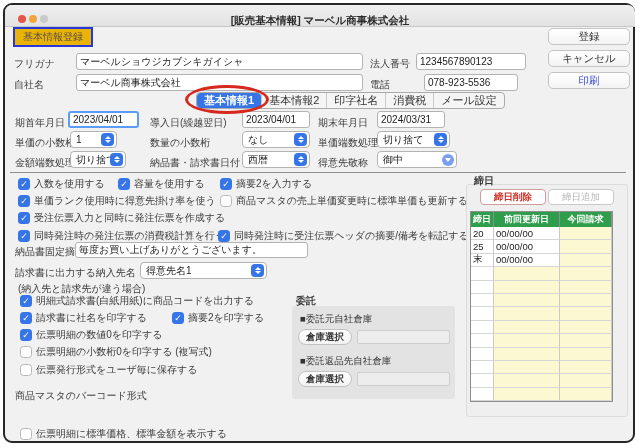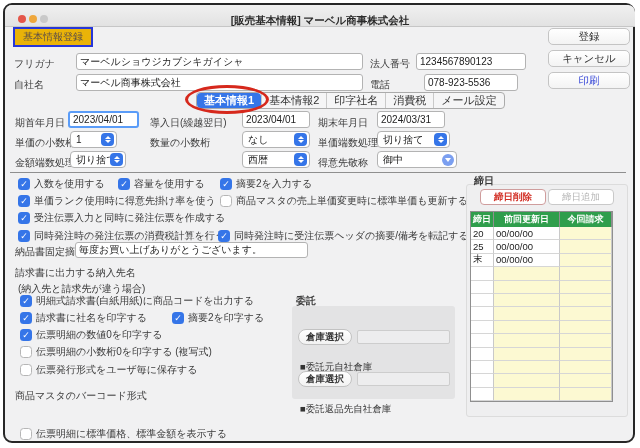--- a/index.html
+++ b/index.html
@@ -46,21 +46,21 @@
   .rounddown i{width:0;height:0;border-left:3px solid transparent;border-right:3px solid transparent;
                border-top:4px solid #fff;}
   .divider{position:absolute;height:1px;background:#8f8f8f;}
   .cbrow{position:absolute;display:flex;align-items:center;gap:4px;font-size:10px;
          color:#3b3b3b;white-space:nowrap;}
   .cb{width:12px;height:12px;border-radius:3.5px;flex:none;box-sizing:border-box;}
   .cb.on{background:#3575e8;color:#fff;font-size:9px;line-height:12px;text-align:center;font-weight:bold;}
   .cb.on::after{content:"✓";}
   .cb.off{background:#fff;border:1px solid #b6b6b6;}
   .panel{position:absolute;background:#e3e3e4;border-radius:3px;}
-  .sublbl{position:absolute;font-size:9.5px;color:#333;white-space:nowrap;margin-top:48px;}
+  .sublbl{position:absolute;font-size:9.5px;color:#333;white-space:nowrap;}
   .gfield{position:absolute;background:#ededee;border:1px solid #cdcdcd;border-radius:2px;box-sizing:border-box;}
   .wbtn{position:absolute;box-sizing:border-box;background:linear-gradient(#fff,#f2f2f2);
         border:1px solid #c2c2c2;border-radius:8px;font-size:9.5px;font-weight:bold;color:#333;
         display:flex;align-items:center;justify-content:center;font-family:inherit;}
   .spanel{position:absolute;background:#efeff0;border:1px solid #dcdcdc;border-radius:3px;}
   .sbtn{position:absolute;box-sizing:border-box;background:#fff;border:1px solid #c9c9c9;
         border-radius:4px;font-size:9.5px;display:flex;align-items:center;justify-content:center;
         font-family:inherit;}
   .sbtn.del{color:#d22f25;font-weight:bold;border-color:#cf9d9d;}
   .sbtn.add{color:#b4b4b4;}
@@ -142,20 +142,21 @@
   </div>
 
   <span class="lbl" style="left:15px;top:156px">金額端数処理</span>
   <div class="dd" style="left:70px;top:151px;width:56px;height:17px">
     <span class="val">切り捨て</span>
     <span class="step">
         <i class="u"></i>
         <i class="d"></i>
       </span>
   </div>
+  <span class="lbl" style="left:150px;top:156px">納品書・請求書日付</span>
   <div class="dd" style="left:242px;top:151px;width:68px;height:17px">
     <span class="val">西暦</span>
     <span class="step">
         <i class="u"></i>
         <i class="d"></i>
       </span>
   </div>
   <span class="lbl" style="left:318px;top:156px">得意先敬称</span>
   <div class="dd" style="left:377px;top:151px;width:80px;height:17px">
     <span class="val">御中</span>
@@ -196,20 +197,27 @@
   </div>
   <div class="cbrow" style="left:218px;top:229px">
     <span class="cb on"></span>
       <span>同時発注時に受注伝票ヘッダの摘要/備考を転記する</span>
   </div>
 
   <span class="lbl" style="left:15px;top:245px">納品書固定摘要</span>
   <input class="inp" style="left: 75px; top: 242px; width: 233px; height: 16px;" value="毎度お買い上げありがとうございます。">
 
   <span class="lbl" style="left:15px;top:266px">請求書に出力する納入先名</span>
+  <div class="dd" style="left:140px;top:262px;width:127px;height:17px">
+    <span class="val">得意先名1</span>
+    <span class="step">
+        <i class="u"></i>
+        <i class="d"></i>
+      </span>
+  </div>
   <span class="lbl" style="left:18px;top:282px">(納入先と請求先が違う場合)</span>
 
   <div class="cbrow" style="left:20px;top:294px">
     <span class="cb on"></span>
       <span>明細式請求書(白紙用紙)に商品コードを出力する</span>
   </div>
   <div class="cbrow" style="left:20px;top:311px">
     <span class="cb on"></span>
       <span>請求書に社名を印字する</span>
   </div>

